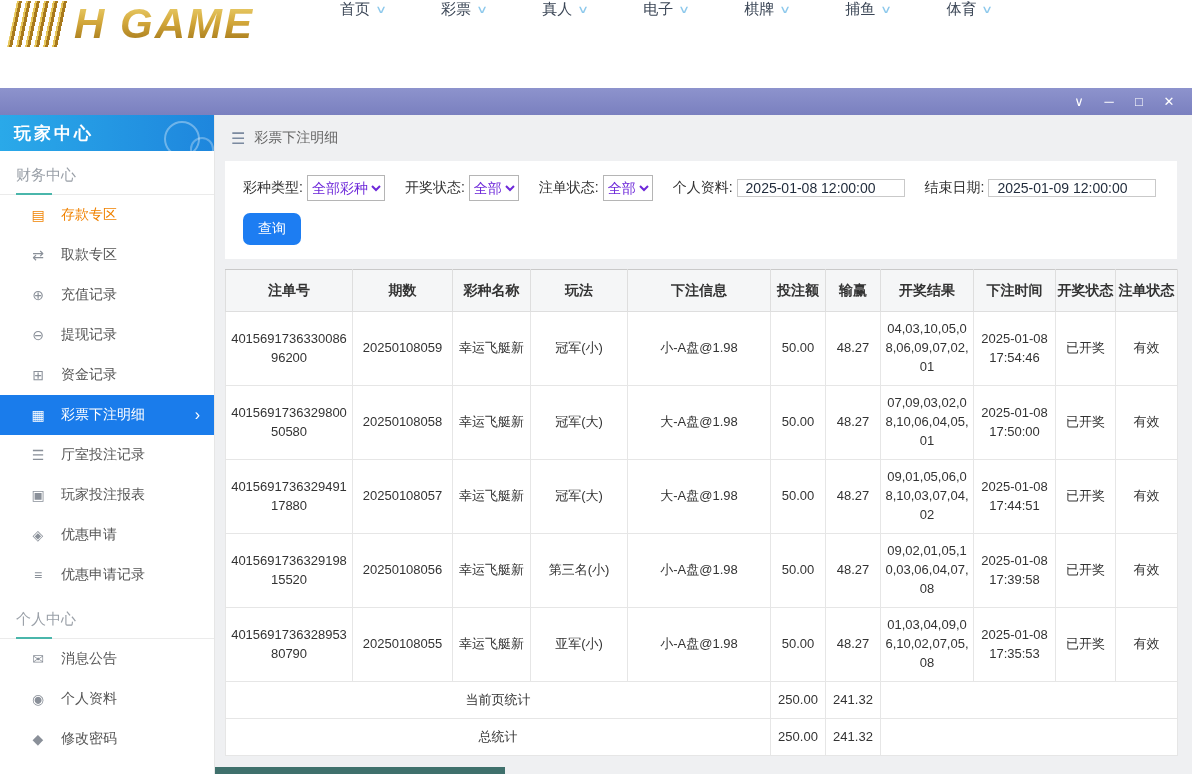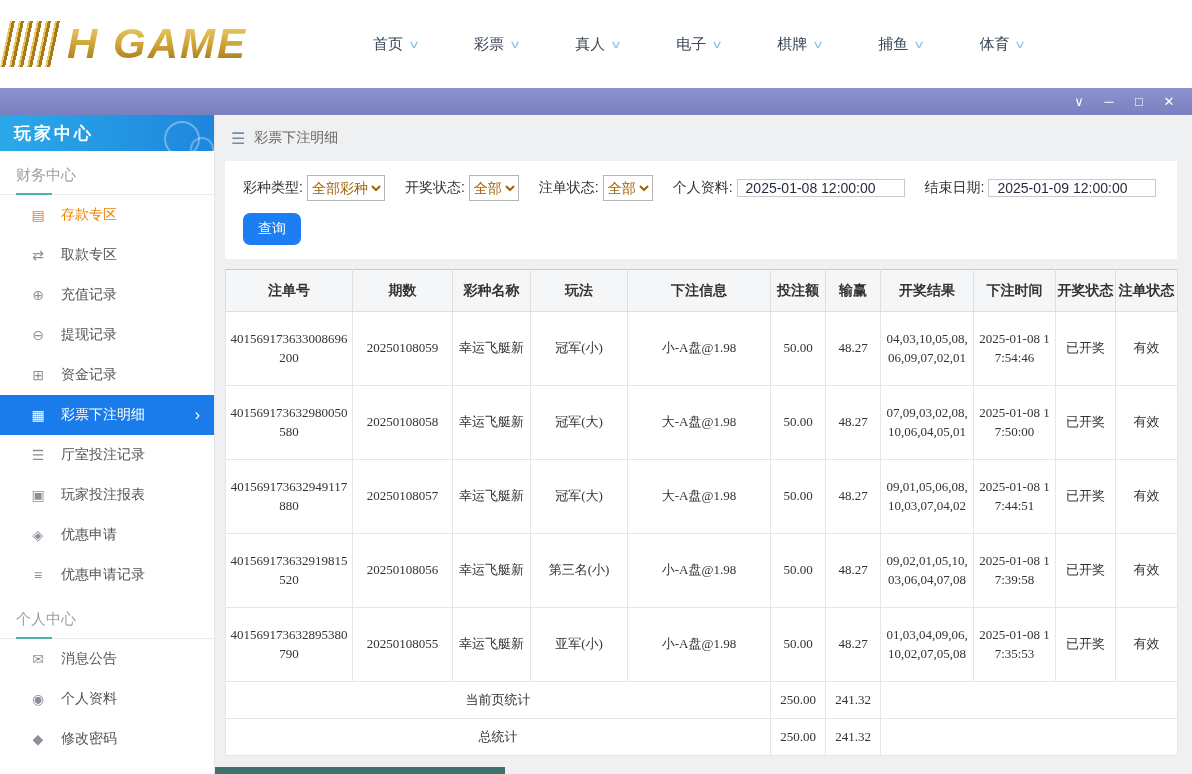--- a/index.html
+++ b/index.html
@@ -1,20 +1,20 @@
 <!DOCTYPE html>
 <html><head>
 <meta charset="utf-8">
 <style>
   * { box-sizing: border-box; margin: 0; padding: 0; }
   html,body { width:1192px; height:774px; overflow:hidden; background:#fff;
     font-family:"Liberation Sans", sans-serif; }
 
   
-  .topbar { height:88px; background:#fff; display:flex; align-items:center; padding-left:5px;gap:40px; }
+  .topbar { height:88px; background:#fff; display:flex; align-items:flex-start; padding-left:12px; }
   .logo { display:flex; align-items:center; gap:10px; min-width:270px; }
   .logo-bars { width:52px; height:46px; transform:skewX(-12deg);
     background:repeating-linear-gradient(90deg,#c79a2e 0 5px, rgba(0,0,0,0) 5px 9px);
     background-image:repeating-linear-gradient(90deg,#e7c75a 0 2px,#a8791c 2px 5px, rgba(0,0,0,0) 5px 9px);}
   .logo-text { font-size:42px; font-weight:900; font-style:italic; letter-spacing:2px;
     background:linear-gradient(180deg,#f0d878 0%,#d4a93c 45%,#9a6d12 100%);
     -webkit-background-clip:text; background-clip:text; color:transparent; }
   .top-nav { display:flex; align-items:center; gap:56px; margin-left:58px; }
   .nav-item { display:flex; align-items:center; gap:7px; font-size:15px; color:#3b4656; cursor:pointer; }
   .nav-chev { color:#8ec9ec; font-size:11px; transform:scaleX(1.5); }
@@ -51,28 +51,28 @@
 
   
   .content { flex:1; padding:0 15px 0 10px; position:relative; overflow:hidden; }
   .breadcrumb { height:46px; display:flex; align-items:center; gap:9px; color:#666; font-size:14px; padding-left:6px; }
   .crumb-icon { color:#7b8aa0; font-size:16px; cursor:pointer; }
 
   .filter-panel { background:#fff; padding:14px 18px; }
   .filter-row { display:flex; align-items:center; font-size:14px; color:#333; flex-wrap:nowrap; }
   .f-label { margin-right:4px; white-space:nowrap; }
   .filter-row select { height:26px; border:1px solid #b5b5b5; background:#fff; font-size:14px;
-    margin-right:20px; font-family:inherit; color:#a16207; }
+    margin-right:20px; font-family:inherit; color:#6d28d9; }
   .filter-row input { width:168px; height:18px; border:1px solid #c9c9c9; font-size:14px;
     padding:0 8px; color:#1f2a3a; margin-right:20px; font-family:inherit; }
   .btn-row { margin-top:12px; }
   .search-btn { background:#1d7df2; color:#fff; border:none; padding:7px 15px; font-size:14px;
     border-radius:7px; cursor:pointer; font-family:inherit; }
 
-  .table-panel { background:#fff; margin-top:10px;font-family:Liberation Serif, serif; }
+  .table-panel { background:#fff; margin-top:10px; }
   table { width:952px; border-collapse:collapse; table-layout:fixed; font-size:13px; color:#333; }
   th { background:#f5f6f7; font-size:14px; font-weight:bold; height:42px;
     border:1px solid #dedede; border-top:1px solid #c9c9c9; white-space:nowrap; overflow:hidden; }
   td { border:1px solid #e6e6e6; padding:5px 3px; text-align:center; word-break:break-all;
     line-height:1.45; vertical-align:middle; }
   .data-row td { height:74px; }
   .summary-row td { height:37px; font-size:13px; }
 
   .hscroll-thumb { position:absolute; left:0; bottom:0; width:290px; height:7px; background:#3f706c; }
 </style>

